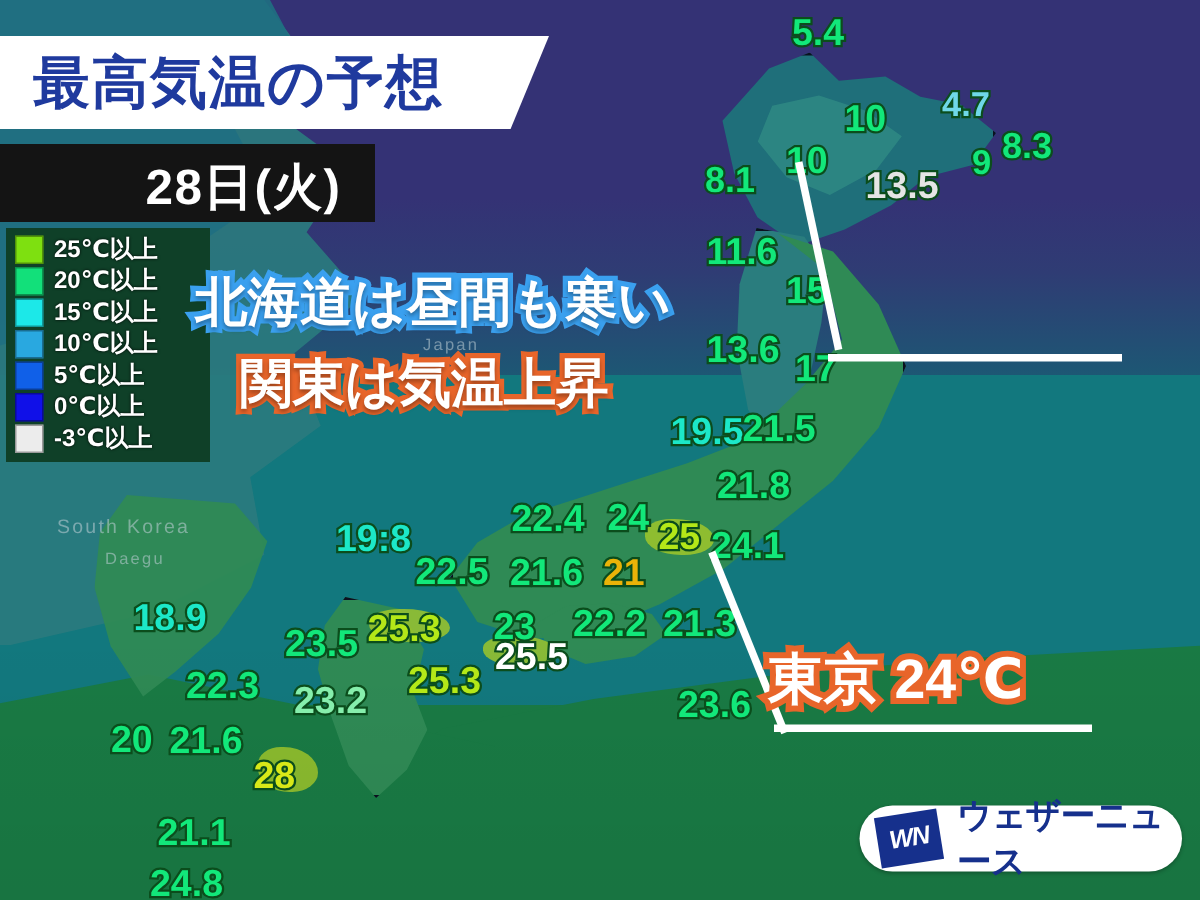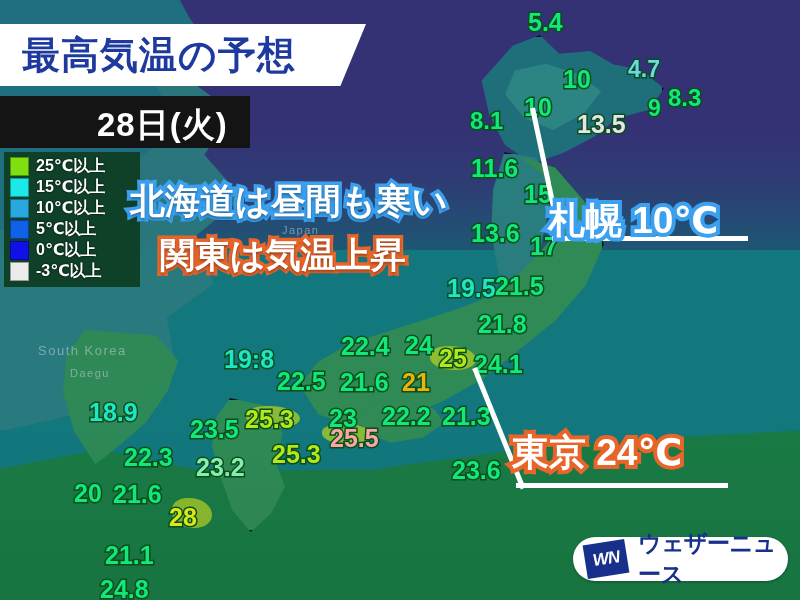--- a/index.html
+++ b/index.html
@@ -256,21 +256,21 @@
       <div class="temp" style="left: 224px; top: 345px; font-size: 25px; color: rgb(28, 232, 200);">19:8</div>
       <div class="temp" style="left: 277px; top: 367px; font-size: 25px; color: rgb(18, 232, 122);">22.5</div>
       <div class="temp" style="left: 340px; top: 368px; font-size: 25px; color: rgb(18, 232, 122);">21.6</div>
       <div class="temp" style="left: 402px; top: 368px; font-size: 25px; color: #eab308;">21</div>
       <div class="temp" style="left: 245px; top: 405px; font-size: 25px; color: rgb(180, 232, 24);">25.3</div>
       <div class="temp" style="left: 303px; top: 404px; font-size: 25px; color: rgb(18, 232, 122); margin-left: 26px;">23</div>
       <div class="temp" style="left: 382px; top: 402px; font-size: 25px; color: rgb(18, 232, 122);">22.2</div>
       <div class="temp" style="left: 442px; top: 402px; font-size: 25px; color: rgb(18, 232, 122);">21.3</div>
       <div class="temp" style="left: 89px; top: 398px; font-size: 25px; color: rgb(28, 232, 200);">18.9</div>
       <div class="temp" style="left: 190px; top: 415px; font-size: 25px; color: rgb(18, 232, 122);">23.5</div>
-      <div class="temp" style="left: 330px; top: 424px; font-size: 25px; color: #fca5a5;">25.5</div>
+      <div class="temp" style="left: 330px; top: 424px; font-size: 25px; color: #ffffff;">25.5</div>
       <div class="temp" style="left: 272px; top: 440px; font-size: 25px; color: rgb(180, 232, 24);">25.3</div>
       <div class="temp" style="left: 124px; top: 443px; font-size: 25px; color: rgb(18, 232, 122);">22.3</div>
       <div class="temp" style="left: 196px; top: 453px; font-size: 25px; color: #86efac;">23.2</div>
       <div class="temp" style="left: 74px; top: 479px; font-size: 25px; color: rgb(18, 232, 122);">20</div>
       <div class="temp" style="left: 113px; top: 480px; font-size: 25px; color: rgb(18, 232, 122);">21.6</div>
       <div class="temp" style="left: 169px; top: 503px; font-size: 25px; color: rgb(216, 232, 24);">28</div>
       <div class="temp" style="left: 452px; top: 456px; font-size: 25px; color: rgb(18, 232, 122);">23.6</div>
       <div class="temp" style="left: 105px; top: 541px; font-size: 25px; color: rgb(18, 232, 122);">21.1</div>
       <div class="temp" style="left: 100px; top: 575px; font-size: 25px; color: rgb(18, 232, 122);">24.8</div>
     </div>
@@ -281,20 +281,24 @@
   <div class="date-banner">
     <span>28日(火)</span>
   </div>
 
   <div class="legend" id="legend">
       <div class="legend-row">
         <div class="legend-sw" style="background: rgb(126, 224, 16);"></div>
         <div class="legend-txt">25℃以上</div>
       </div>
       <div class="legend-row">
+        <div class="legend-sw" style="background: rgb(18, 224, 122);"></div>
+        <div class="legend-txt">20℃以上</div>
+      </div>
+      <div class="legend-row">
         <div class="legend-sw" style="background: rgb(28, 232, 232);"></div>
         <div class="legend-txt">15℃以上</div>
       </div>
       <div class="legend-row">
         <div class="legend-sw" style="background: rgb(41, 168, 224);"></div>
         <div class="legend-txt">10℃以上</div>
       </div>
       <div class="legend-row">
         <div class="legend-sw" style="background: rgb(16, 96, 232);"></div>
         <div class="legend-txt">5℃以上</div>
@@ -311,21 +315,20 @@
 
   <div class="headline hl-blue">北海道は昼間も寒い</div>
   <div class="headline hl-orange">関東は気温上昇</div>
 
   <div class="leader" style="left:530px;top:108px;width:5px;height:128px;transform-origin:top center;transform:rotate(-12deg);"></div>
   <div class="leader" style="left:552px;top:236px;width:196px;height:5px;"></div>
 
   <div class="leader" style="left:472px;top:368px;width:5px;height:130px;transform-origin:top center;transform:rotate(-22deg);"></div>
   <div class="leader" style="left:516px;top:483px;width:212px;height:5px;"></div>
 
-  <div class="callout sapporo">札幌 10℃</div>
   <div class="callout tokyo">東京 24℃</div>
 
   <div class="logo">
     <div class="logo-mark">
       <span>WN</span>
     </div>
     <div class="logo-txt">ウェザーニュース</div>
   </div>
 
 </div>

